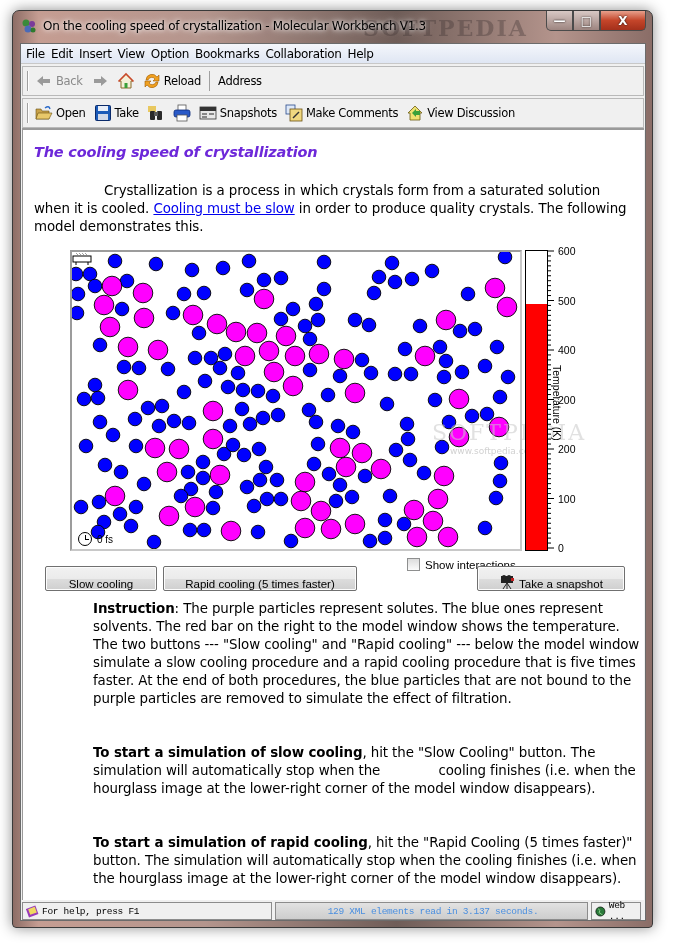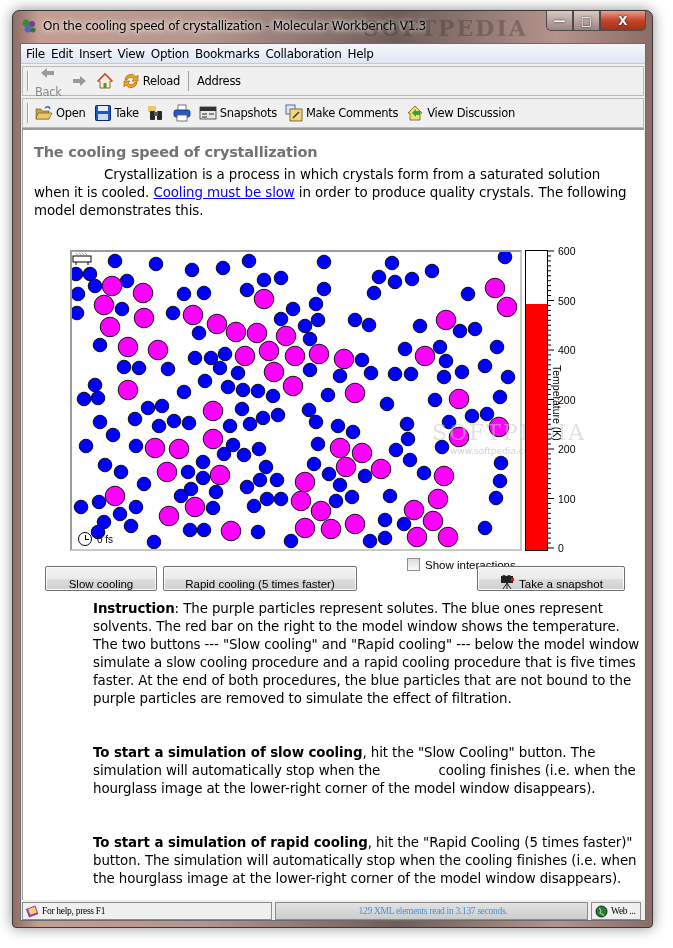--- a/index.html
+++ b/index.html
@@ -20,42 +20,42 @@
   .win-btn { width: 27px; height: 20px; border: 1px solid #4b4b4b; border-top: none; display: flex; align-items: center; justify-content: center; background: linear-gradient(#d8c8c4, #9d8580); }
   .win-btn.min { border-radius: 0 0 0 5px; }
   .win-btn.close { width: 46px; border-radius: 0 0 5px 0; background: linear-gradient(#e8a08c, #c4452a 50%, #a3301b); }
   .win-btn span { color: #fff; font-size: 12px; font-weight: bold; text-shadow: 0 0 2px #000; }
   .client { position: absolute; left: 7px; top: 32px; width: 626px; height: 878px; background: #f0f0f0; border: 1px solid #6b6b6b; }
   .menubar { height: 20px; background: linear-gradient(#f4f6fb, #dfe6f3); display: flex; align-items: center; padding-left: 2px; font-size: 12px; border-bottom: 1px solid #c8c8c8; }
   .menubar .menu-item { padding: 0 3px; color: #000; font-family: "DejaVu Sans", sans-serif; letter-spacing: -0.3px; cursor: default; }
   .toolbar { height: 30px; background: #f0f0f0; border: 1px solid #b9b9b9; margin: 2px 1px 0 1px; display: flex; align-items: center; font-size: 11.5px; padding-left: 4px; letter-spacing: -0.3px; }
   .toolbar .grip { width: 2px; height: 20px; border-left: 1px solid #a0a0a0; border-right: 1px solid #fff; margin-right: 6px; }
   .tb-btn { display: flex; align-items: center; gap: 3px; margin-right: 8px; color: #000; }
-  .tb-btn.disabled { color: #8a8a8a; flex-direction: column; }
+  .tb-btn.disabled { color: #8a8a8a; }
   .tb-sep { width: 1px; height: 20px; background: #a0a0a0; margin: 0 8px 0 0; }
   .ico { display: inline-block; width: 18px; height: 18px; position: relative; }
   .content { position: absolute; left: 1px; top: 84px; width: 622px; height: 772px; background: #ffffff; border-top: 2px solid #9a9a9a; border-left: 1px solid #9a9a9a; overflow: hidden; font-family: "DejaVu Sans", sans-serif; }
-  .page-title { position: absolute; left: 11px; top: 14px; font-size: 14.5px; font-weight: bold; color: #737373; letter-spacing: -0.2px; }
-  .intro { position: absolute; left: 11px; top: 36px; width: 600px; font-size: 13.4px; line-height: 18px; color: #000; letter-spacing: -0.1px; }
+  .page-title { position: absolute; left: 11px; top: 14px; font-size: 14.5px; font-weight: bold; color: #6d28d9; letter-spacing: -0.2px; font-style: italic; }
+  .intro { position: absolute; left: 11px; top: 52px; width: 600px; font-size: 13.4px; line-height: 18px; color: #000; letter-spacing: -0.1px; }
   .intro .indent { display: inline-block; width: 70px; }
   .intro a { color: #0000ee; text-decoration: underline; }
   .model { position: absolute; left: 47px; top: 120px; width: 452px; height: 301px; background: #fff; border: 2px solid #9c9c9c; border-right-color: #c8c8c8; border-bottom-color: #c8c8c8; }
   .model svg { position: absolute; left: 0; top: 0; }
   .thermo { position: absolute; left: 502px; top: 120px; width: 23px; height: 301px; border: 1px solid #000; background: #fff; }
   .thermo-fill { position: absolute; left: 0; bottom: 0; width: 100%; background: #ff0000; }
   .thermo-scale { position: absolute; left: 525px; top: 120px; width: 40px; height: 301px; }
   .tick-label { position: absolute; left: 10px; font-size: 10.5px; color: #000; font-family: "Liberation Sans", sans-serif; transform: translateY(-50%); }
   .thermo-axis-label { position: absolute; left: 540px; top: 235px; font-size: 10.5px; font-family: "Liberation Sans", sans-serif; transform: rotate(90deg); transform-origin: left top; white-space: nowrap; }
   .model-controls { position: absolute; left: 22px; top: 424px; width: 582px; height: 27px; }
   .ctl-btn { position: absolute; top: 12px; height: 25px; border: 1px solid #707070; border-radius: 2px; background: linear-gradient(#f2f2f2, #ebebeb 50%, #dddddd 51%, #cfcfcf); font-family: "Liberation Sans", sans-serif; font-size: 11.5px; display: flex; align-items: flex-end; justify-content: center; gap: 4px; color: #000; box-shadow: inset 0 0 0 1px #fcfcfc; }
   .chk-wrap { position: absolute; top: 4px; display: flex; align-items: center; gap: 5px; font-family: "Liberation Sans", sans-serif; font-size: 11.5px; padding-left: 44px; }
   .chk { width: 13px; height: 13px; border: 1px solid #8e8f8f; background: linear-gradient(#dcdcdc, #fbfbfb); }
   .instr { position: absolute; left: 70px; width: 550px; font-size: 13.4px; line-height: 18px; color: #000; letter-spacing: -0.1px; }
   .instr b { font-weight: bold; }
-  .statusbar { position: absolute; left: 1px; top: 858px; width: 622px; height: 14px; display: flex; gap: 3px; font-family: Liberation Serif, serif; font-size: 9.5px; letter-spacing: -0.3px; }
+  .statusbar { position: absolute; left: 1px; top: 858px; width: 622px; height: 14px; display: flex; gap: 3px; font-family: Liberation Mono, monospace; font-size: 9.5px; letter-spacing: -0.3px; }
   .sb-cell { border: 1px solid #8c8c8c; background: #f0f0f0; height: 18px; display: flex; align-items: center; gap: 3px; padding-left: 3px; }
   .sb-progress { background: linear-gradient(#e2e2e2, #cdcdcd); justify-content: center; color: #4a8fe0; }
   .time-readout { position: absolute; left: 6px; top: 280px; display: flex; align-items: center; gap: 5px; font-family: "Liberation Sans", sans-serif; font-size: 10px; }
   .clock { width: 14px; height: 14px; border: 1px solid #000; border-radius: 50%; position: relative; }
   .clock::before { content: ""; position: absolute; left: 6px; top: 2px; width: 1px; height: 5px; background: #000; }
   .clock::after { content: ""; position: absolute; left: 6px; top: 6px; width: 4px; height: 1px; background: #000; }
   .heater { position: absolute; left: 6px; top: 6px; width: 20px; height: 14px; }
   .sp-wm { position: absolute; left: 360px; top: 168px; font-family: "DejaVu Serif", serif; font-size: 22px; color: rgba(200,200,200,0.55); letter-spacing: 2px; }
   .sp-wm2 { position: absolute; left: 378px; top: 194px; font-family: "DejaVu Sans", sans-serif; font-size: 9px; color: rgba(190,190,190,0.7); }
 </style>

